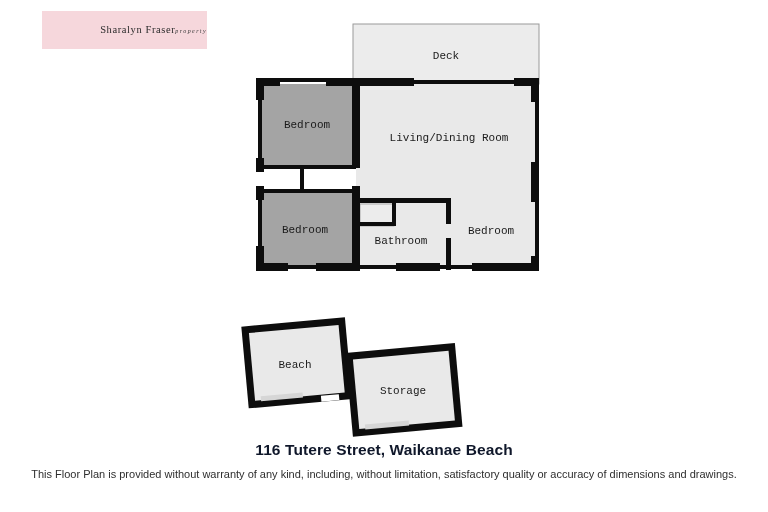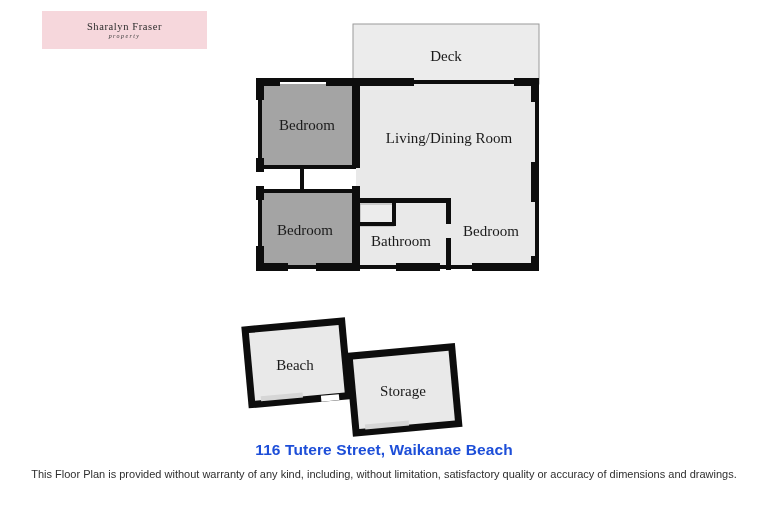--- a/index.html
+++ b/index.html
@@ -17,23 +17,23 @@
 
   
   #logo-box {
     position: absolute;
     left: 42px;
     top: 11px;
     width: 165px;
     height: 38px;
     background: #f6d7dc;
     display: flex;
-    flex-direction: column;
+    flex-direction: row;
     align-items: center;
-    justify-content: center;
+    justify-content: flex-end;
   }
   #logo-name {
     font-family: "Liberation Serif", serif;
     font-size: 10.5px;
     letter-spacing: 0.6px;
     color: #2b2b2b;
     line-height: 1.1;
   }
   #logo-tagline {
     font-family: "Liberation Serif", serif;
@@ -49,38 +49,38 @@
   #plan {
     position: absolute;
     left: 0;
     top: 0;
     width: 768px;
     height: 512px;
   }
 
   .room-label {
     position: absolute;
-    font-family: Liberation Serif, serif;
-    font-size: 15px;
+    font-family: Liberation Mono, monospace;
+    font-size: 11px;
     color: #1a1a1a;
     white-space: nowrap;
     transform: translate(-50%, -50%);
     pointer-events: none;
   }
 
   
   #address {
     position: absolute;
     left: 0;
     top: 441px;
     width: 768px;
     text-align: center;
     font-size: 15.5px;
     font-weight: bold;
-    color: #1d4ed8;
+    color: #0f172a;
     letter-spacing: 0.1px;
   }
   #disclaimer {
     position: absolute;
     left: 0;
     top: 466px;
     width: 768px;
     text-align: center;
     font-size: 11px;
     color: #2e2e2e;

